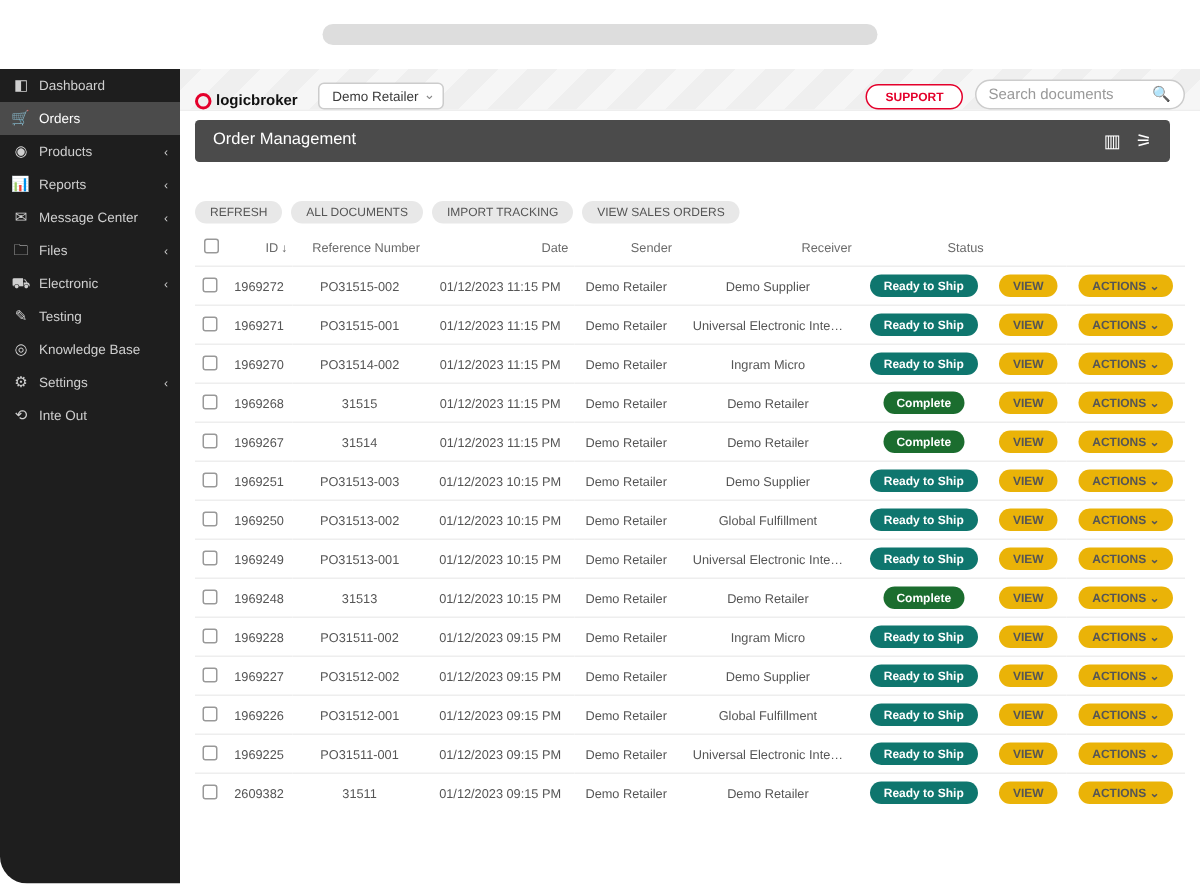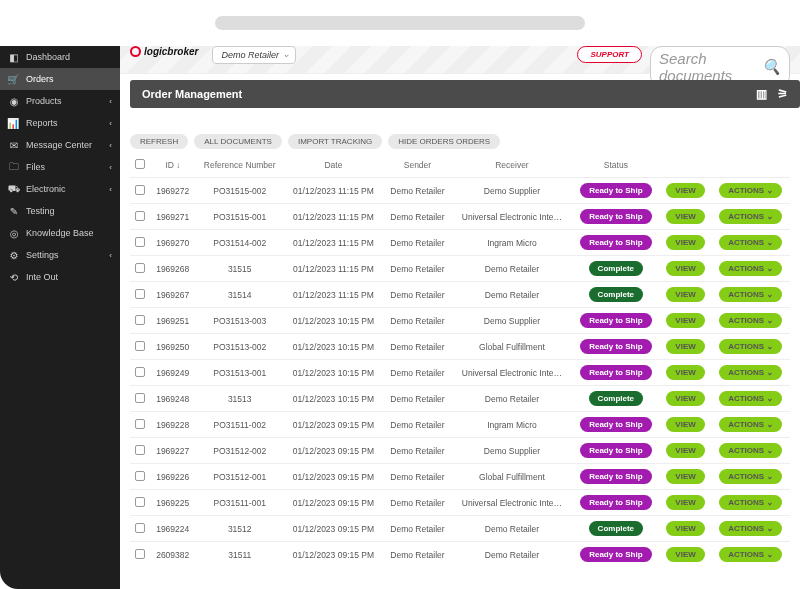--- a/index.html
+++ b/index.html
@@ -6,41 +6,41 @@
 body { font-family: Arial, sans-serif; font-size: 10px; background: #fff; color: #3a3a3a; width: 800px; height: 589px; overflow: hidden; border-radius: 18px; position: relative; }
 .browser-bar { height: 46px; display: flex; align-items: center; justify-content: center; }
 .url-pill { width: 370px; height: 14px; background: #ddd; border-radius: 7px; }
 .app { display: flex; height: calc(100% - 46px); }
 .sidebar { width: 120px; background: #1e1e1e; color: #cfcfcf; }
 .sidebar-item { display: flex; align-items: center; gap: 6px; padding: 5px 8px; font-size: 9px; position: relative; }
 .sidebar-item.active { background: #4b4b4b; color: #fff; }
 .sidebar-item .chev { margin-left: auto; font-size: 8px; }
 .sidebar-icon { width: 12px; height: 12px; display: inline-flex; align-items: center; justify-content: center; font-size: 10px; }
 .main { flex: 1; display: flex; flex-direction: column; min-width: 0; }
-.topbar { height: 28px; display: flex; align-items: flex-start; padding: 0 10px; gap: 8px; background: repeating-linear-gradient(-45deg,#f6f6f6 0 14px,#efefef 14px 28px); border-bottom: 1px solid #eee; font-style: italic; }
+.topbar { height: 28px; display: flex; align-items: flex-end; padding: 0 10px; gap: 8px; background: repeating-linear-gradient(-45deg,#f6f6f6 0 14px,#efefef 14px 28px); border-bottom: 1px solid #eee; }
 .logo { display: flex; align-items: center; gap: 3px; font-weight: bold; font-size: 10px; color: #111; padding-right: 6px; }
 .logo-circle { width: 11px; height: 11px; border: 2px solid #e4002b; border-radius: 50%; }
 .tenant-select { background: #fff; border: 1px solid #ccc; border-radius: 4px; padding: 3px 16px 3px 8px; font-size: 9px; position: relative; }
 .tenant-select::after { content: "⌄"; position: absolute; right: 5px; top: 2px; color: #888; }
 .support-btn { margin-left: auto; border: 1px solid #e4002b; color: #e4002b; border-radius: 12px; padding: 3px 12px; font-size: 8px; font-weight: bold; background: #fff; }
-.search-wrap { border: 1px solid #ccc; border-radius: 12px; padding: 3px 8px; font-size: 15px; color: #999; background: #fff; display: flex; align-items: center; gap: 14px; width: 140px; }
+.search-wrap { border: 1px solid #ccc; border-radius: 12px; padding: 3px 8px; font-size: 10px; color: #999; background: #fff; display: flex; align-items: center; gap: 14px; width: 140px; }
 .search-wrap .si { margin-left: auto; }
-.banner { background: #4b4b4b; color: #fff; padding: 7px 12px; font-size: 11px; font-weight: bold; display: flex; align-items: center; margin: 6px 0 4px 10px; border-radius: 3px; }
+.banner { background: #4b4b4b; color: #fff; padding: 7px 12px; font-size: 11px; font-weight: normal; display: flex; margin: 6px 20px 4px 10px; border-radius: 3px; }
 .banner .icons { margin-left: auto; display: flex; gap: 10px; font-size: 12px; }
 .filters { display: flex; gap: 6px; padding: 4px 10px; }
 .pill { background: #e8e8e8; color: #555; border-radius: 12px; padding: 3px 10px; font-size: 8px; margin-top: 18px; }
 .table-wrap { flex: 1; overflow-y: auto; padding: 0 10px 6px 10px; }
 table { width: 100%; border-collapse: collapse; font-size: 8.5px; }
-thead th { text-align: center; font-weight: normal; color: #6a6a6a; padding: 6px 4px; font-size: 8.5px; }
+thead th { text-align: right; font-weight: normal; color: #6a6a6a; padding: 6px 4px; font-size: 8.5px; }
 tbody td { text-align: center; padding: 5px 4px; border-top: 1px solid #eee; color: #555; white-space: nowrap; overflow: hidden; text-overflow: ellipsis; max-width: 110px; }
 .cb { width: 10px; height: 10px; border: 1px solid #999; border-radius: 2px; display: inline-block; }
 .status-badge { display: inline-block; border-radius: 10px; padding: 3px 9px; color: #fff; font-size: 8px; font-weight: bold; }
-.status-ready { background: #a21caf; }
+.status-ready { background: #0f766e; }
 .status-complete { background: #1b6d2f; text-align: right; }
-.btn-small { background: #84cc16; color: #555; border-radius: 10px; padding: 3px 9px; font-size: 8px; font-weight: bold; display: inline-block; }
+.btn-small { background: #eab308; color: #555; border-radius: 10px; padding: 3px 9px; font-size: 8px; font-weight: bold; display: inline-block; }
 .sort-arrow { font-size: 8px; margin-left: 2px; }
 </style>
 </head>
 <body>
 
 <div class="browser-bar">
   <div class="url-pill"></div>
 </div>
 
 <div class="app">
@@ -118,21 +118,21 @@
       <span class="icons">
         <span>▥</span>
         <span>⚞</span>
       </span>
     </div>
 
     <div class="filters">
       <span class="pill">REFRESH</span>
       <span class="pill">ALL DOCUMENTS</span>
       <span class="pill">IMPORT TRACKING</span>
-      <span class="pill">HIDE ORDERS ORDERS</span>
+      <span class="pill">VIEW SALES ORDERS</span>
     </div>
 
     <div class="table-wrap">
       <table>
         <thead>
           <tr>
             <th><span class="cb"></span></th>
             <th><span>ID</span><span class="sort-arrow">↓</span></th>
             <th>Reference Number</th>
             <th>Date</th>
@@ -282,31 +282,20 @@
               <td>PO31511-001</td>
               <td>01/12/2023 09:15 PM</td>
               <td>Demo Retailer</td>
               <td>Universal Electronic Inte…</td>
               <td><span class="status-badge status-ready">Ready to Ship</span></td>
               <td><span class="btn-small">VIEW</span></td>
               <td><span class="btn-small">ACTIONS <span>⌄</span></span></td>
             </tr>
             <tr>
               <td><span class="cb"></span></td>
-              <td>1969224</td>
-              <td>31512</td>
-              <td>01/12/2023 09:15 PM</td>
-              <td>Demo Retailer</td>
-              <td>Demo Retailer</td>
-              <td><span class="status-badge status-complete">Complete</span></td>
-              <td><span class="btn-small">VIEW</span></td>
-              <td><span class="btn-small">ACTIONS <span>⌄</span></span></td>
-            </tr>
-            <tr>
-              <td><span class="cb"></span></td>
               <td>2609382</td>
               <td>31511</td>
               <td>01/12/2023 09:15 PM</td>
               <td>Demo Retailer</td>
               <td>Demo Retailer</td>
               <td><span class="status-badge status-ready">Ready to Ship</span></td>
               <td><span class="btn-small">VIEW</span></td>
               <td><span class="btn-small">ACTIONS <span>⌄</span></span></td>
             </tr>
           </tbody>

